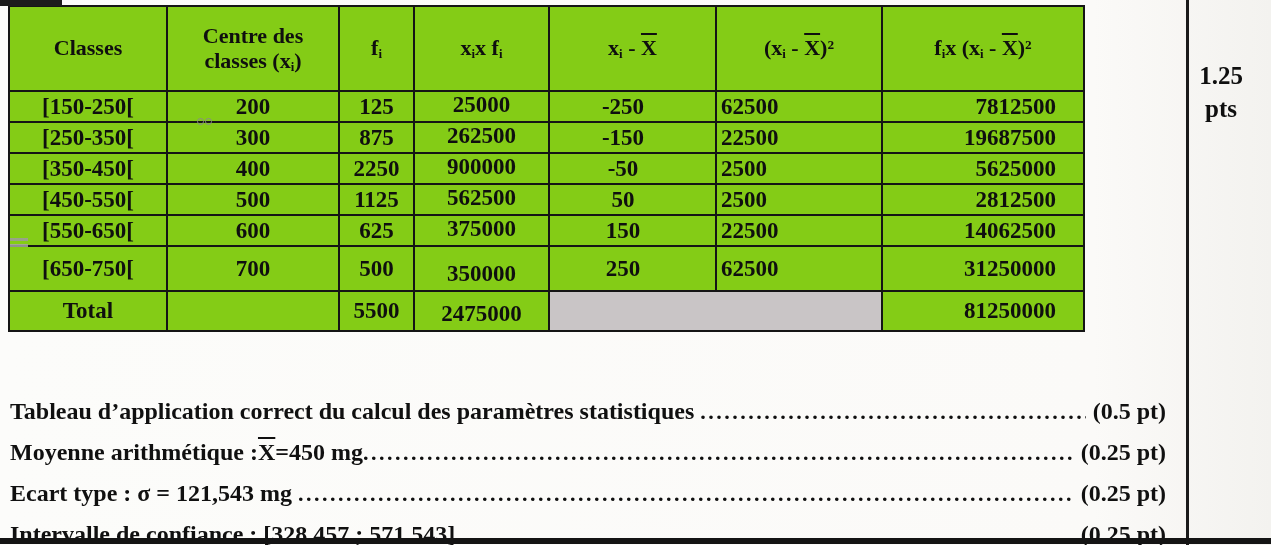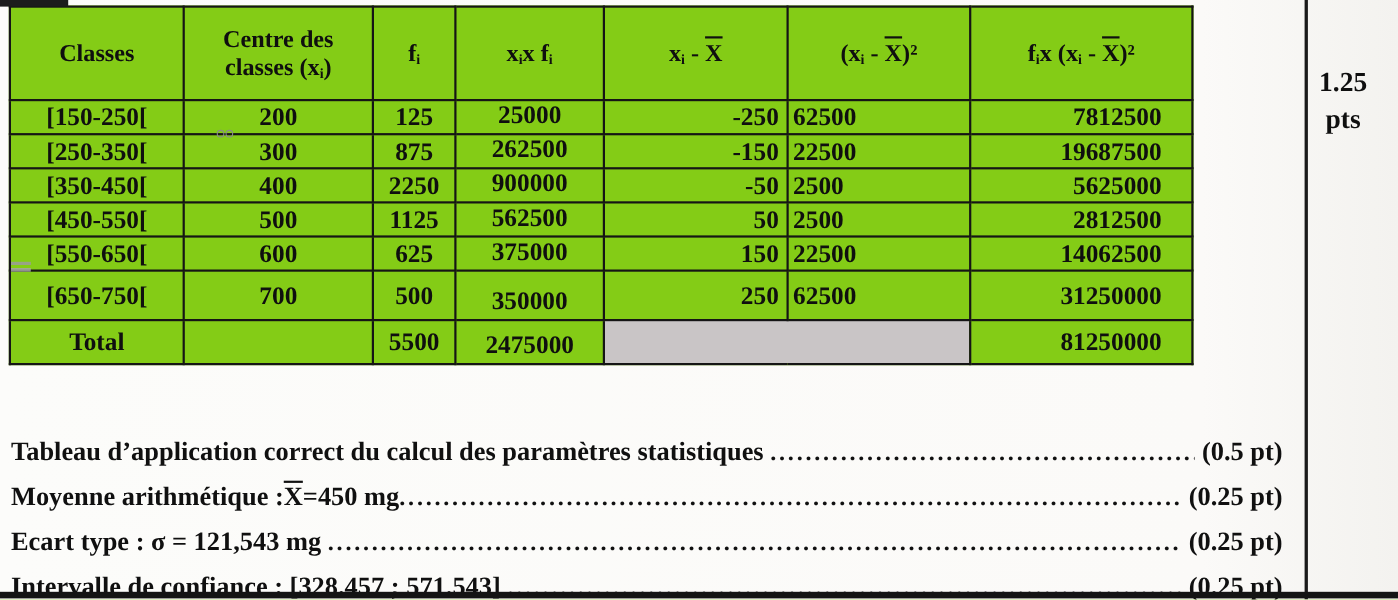--- a/index.html
+++ b/index.html
@@ -24,21 +24,21 @@
   .stats-table th{
     font-size:22px;text-align:center;vertical-align:middle;
     padding:2px 3px;line-height:1.12;white-space:normal;
   }
   .stats-table tbody tr{height:26px;}
   .stats-table tbody tr:nth-child(6){height:45px;}
   .stats-table tbody tr.total{height:40px;}
   .stats-table td{font-size:23px;vertical-align:middle;padding:0 4px;}
   td.c1,td.c2,td.c3{text-align:center;}
   td.c4{text-align:center;vertical-align:bottom;padding-bottom:3px;}
-  td.c5{text-align:right;padding-right:7px;}
+  td.c5{text-align:center;padding-right:23px;}
   td.c6{padding-right:20px;}
   td.c7{text-align:right;padding-right:27px;}
   td.shaded{background:#c9c5c6;}
   sub{font-size:0.58em;vertical-align:-0.22em;line-height:0;}
   .ovl{text-decoration:overline;text-decoration-thickness:2px;}
   
   .notes{
     position:absolute;left:10px;top:398px;width:1156px;
     font-weight:bold;font-size:24px;color:#101010;
   }

